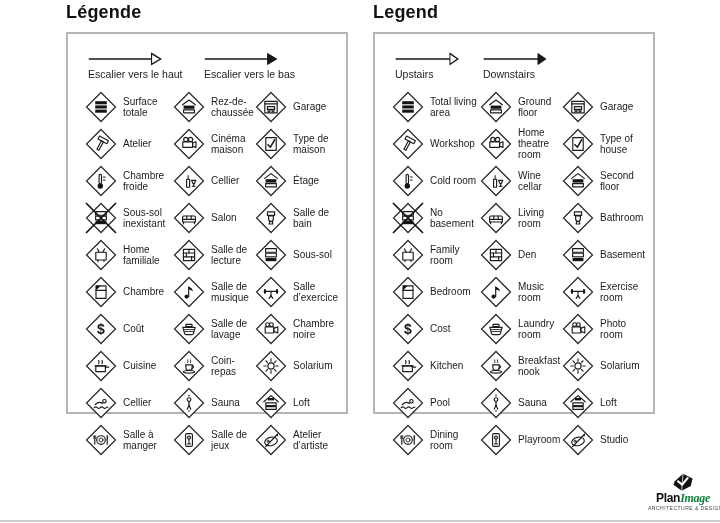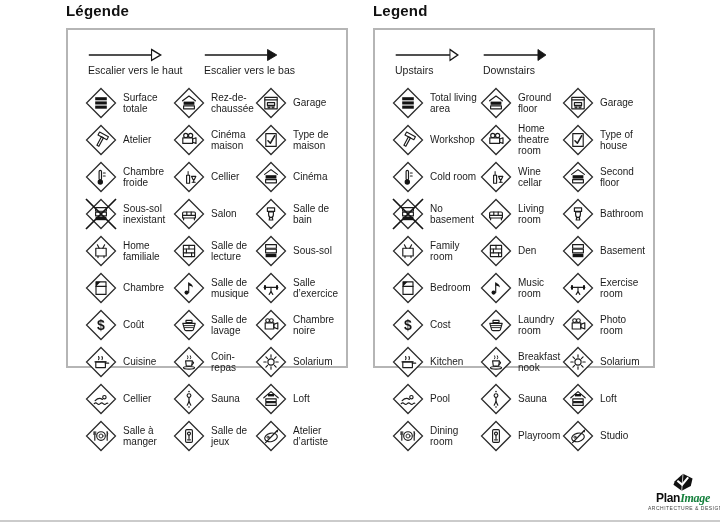--- a/index.html
+++ b/index.html
@@ -1,22 +1,22 @@
 <!DOCTYPE html>
 <html><head>
 <meta charset="utf-8">
 <style>
   html,body{margin:0;padding:0;background:#fff;}
   .page{position:relative;width:720px;height:523px;background:#ffffff;overflow:hidden;
         font-family:"Liberation Sans","DejaVu Sans",sans-serif;color:#161616;}
   .panel{position:absolute;top:2px;width:282px;}
   .panel.fr{left:66px;}
   .panel.en{left:373px;}
-  .title{font-size:15px;font-weight:bold;margin:0 0 9px 0;color:#111;letter-spacing:.2px;}
-  .box{box-sizing:border-box;height:340px;border:2px solid #b5b5b5;padding:12px 0 0 16px;background:#fff;}
+  .title{font-size:18px;font-weight:bold;margin:0 0 9px 0;color:#111;letter-spacing:.2px;}
+  .box{box-sizing:border-box;height:382px;border:2px solid #b5b5b5;padding:12px 0 0 16px;background:#fff;}
   .arrows{display:flex;gap:10px;margin:6px 0 8px 4px;}
   .arrow-item{display:flex;flex-direction:column;align-items:flex-start;}
   .arrow-item svg{height:14px;display:block;}
   .fr .arrow-item svg{width:74px;}
   .en .arrow-item svg{width:64px;}
   .fr .arrow-item{min-width:106px;}
   .en .arrow-item{min-width:64px;margin-right:14px;}
   .arrow-line{stroke:#161616;stroke-width:1.6;}
   .head-open{fill:#ffffff;stroke:#161616;stroke-width:1.4;}
   .head-filled{fill:#161616;stroke:#161616;stroke-width:1;}
@@ -306,21 +306,21 @@
               <path class="dia" d="M17 2.5 L31.5 17 L17 31.5 L2.5 17 Z"></path>
               <use href="#g-wine" xlink:href="#g-wine" x="7" y="7" width="20" height="20"></use>
             </svg>
             <div class="label">Cellier</div>
           </div>
           <div class="cell">
             <svg class="dicon" viewBox="0 0 34 34">
               <path class="dia" d="M17 2.5 L31.5 17 L17 31.5 L2.5 17 Z"></path>
               <use href="#g-floor-second" xlink:href="#g-floor-second" x="7" y="7" width="20" height="20"></use>
             </svg>
-            <div class="label">Cinéma</div>
+            <div class="label">Étage</div>
           </div>
           <div class="cell">
             <svg class="dicon" viewBox="0 0 34 34">
               <path class="dia" d="M17 2.5 L31.5 17 L17 31.5 L2.5 17 Z"></path>
               <use href="#g-floor-basement" xlink:href="#g-floor-basement" x="7" y="7" width="20" height="20"></use>
               <path class="cross" d="M2 2 L32 32 M32 2 L2 32"></path>
             </svg>
             <div class="label">Sous-sol inexistant</div>
           </div>
           <div class="cell">

